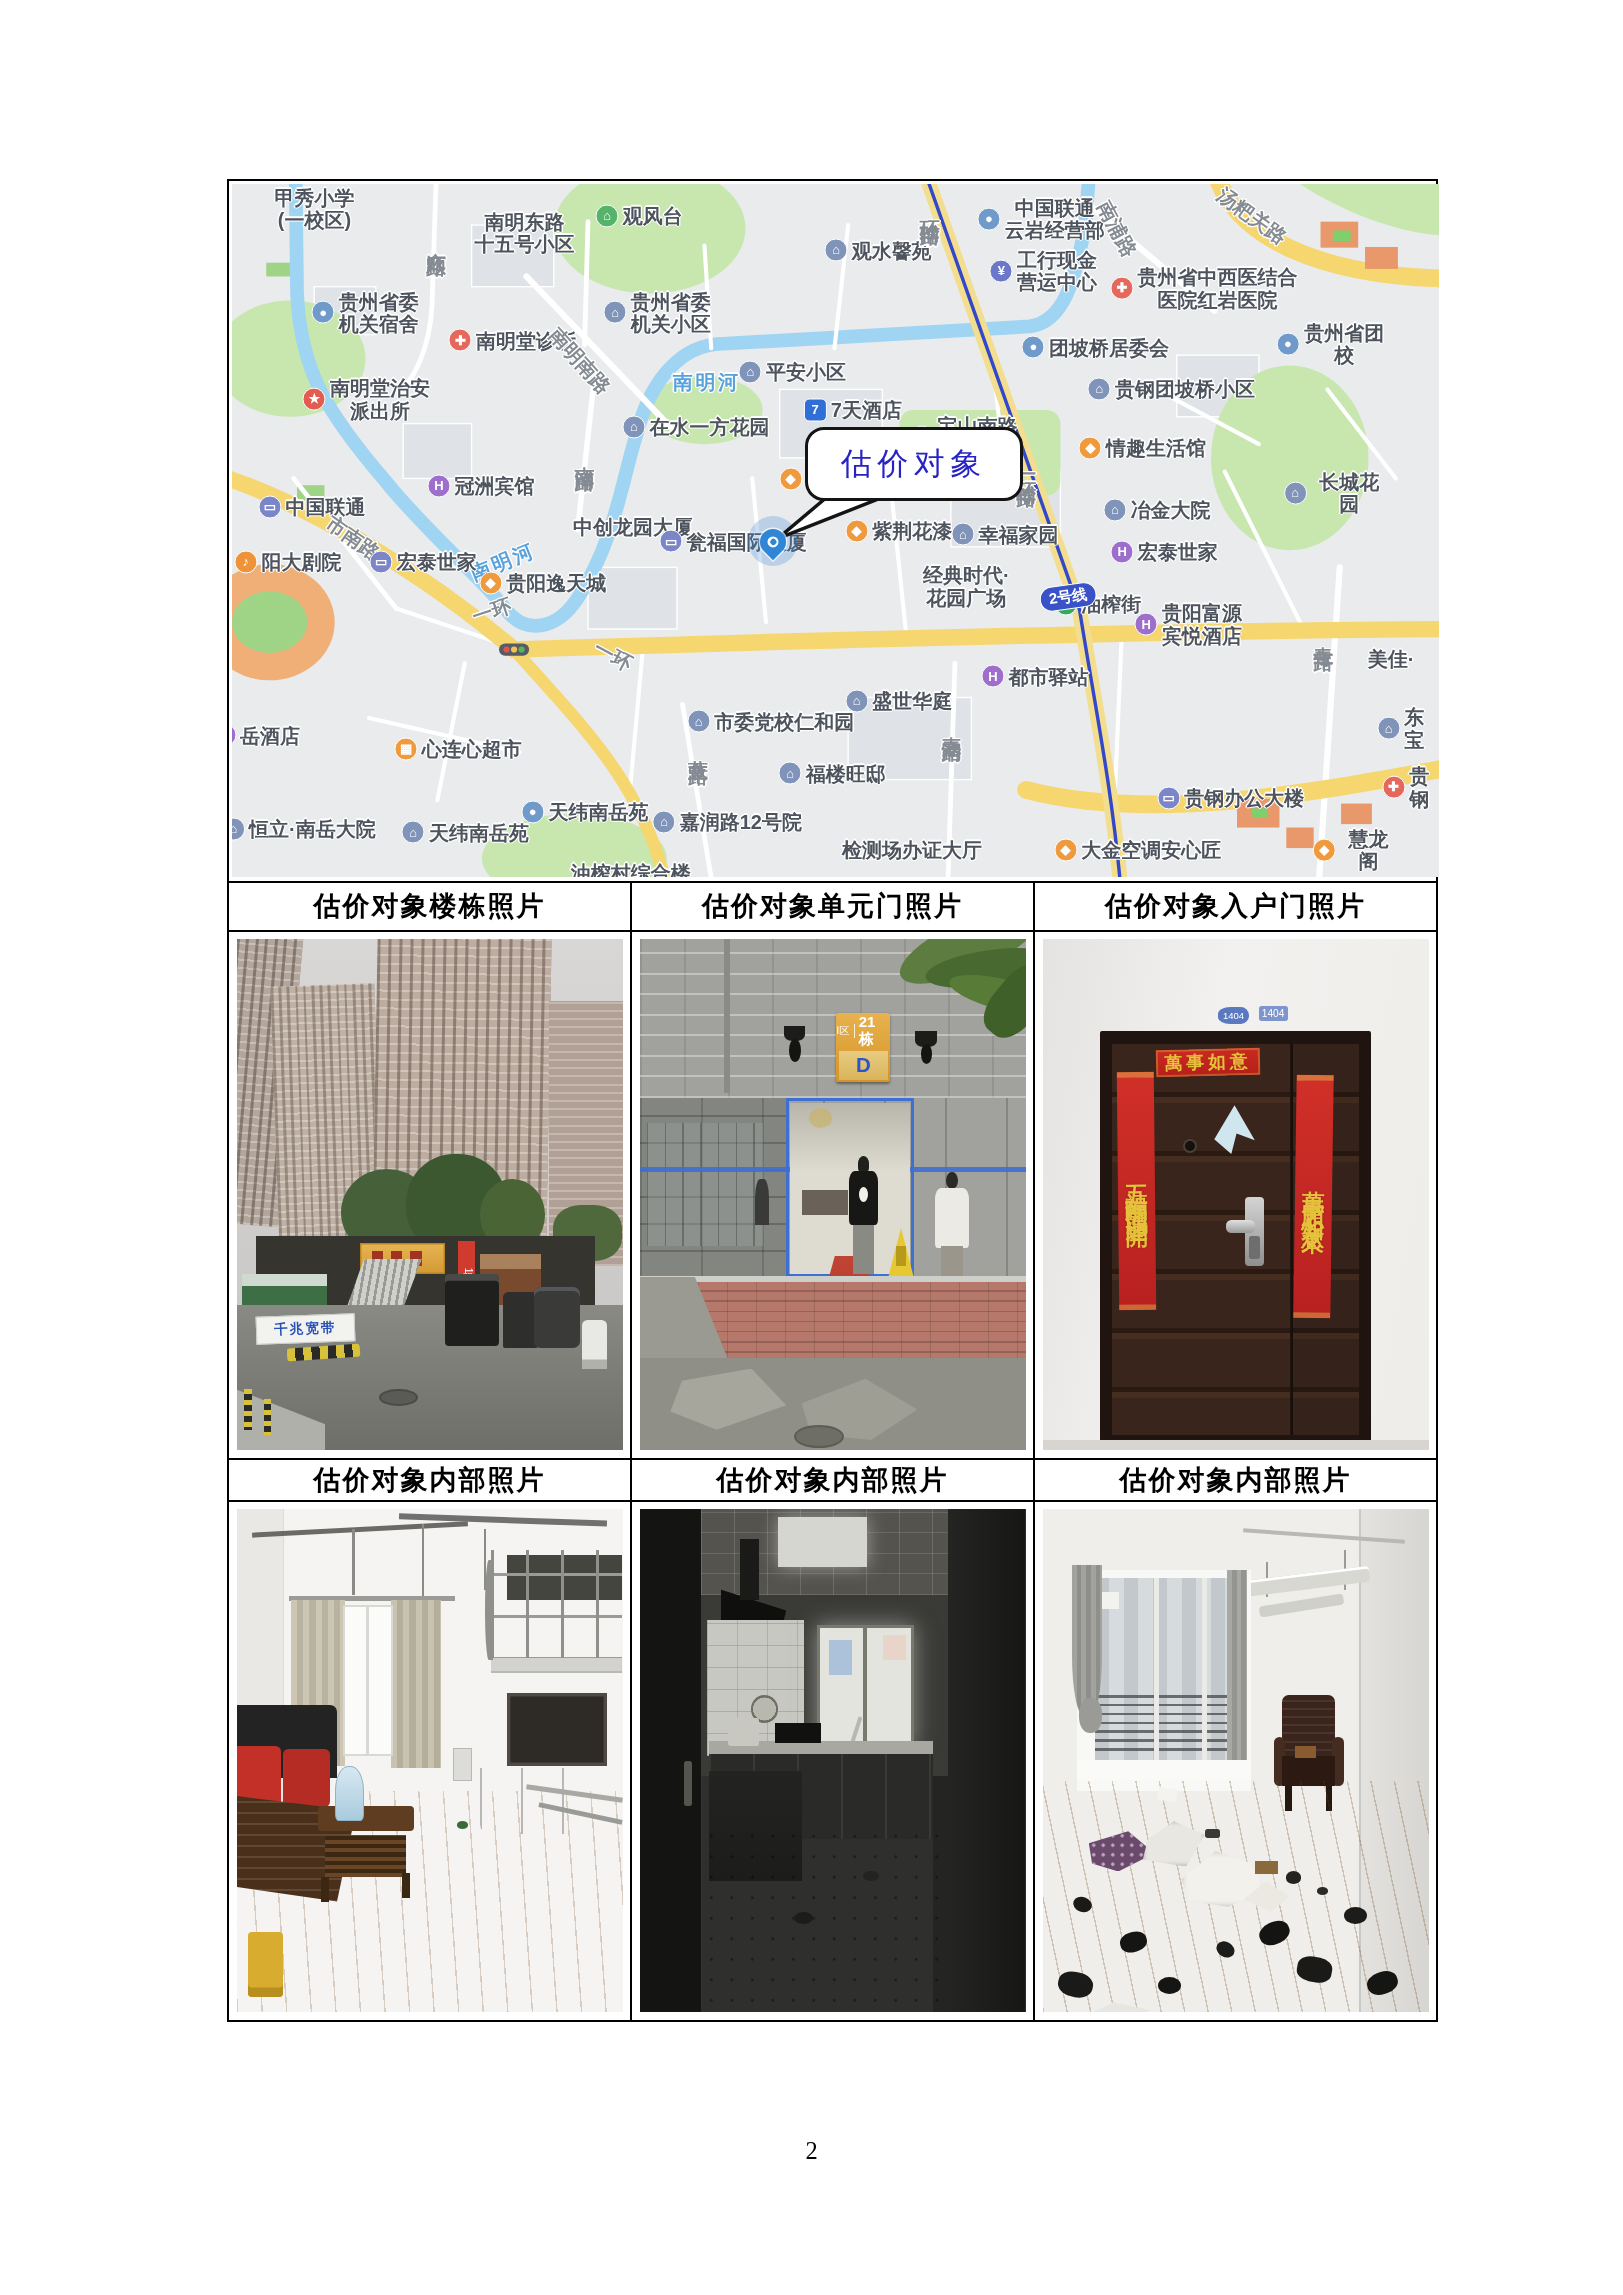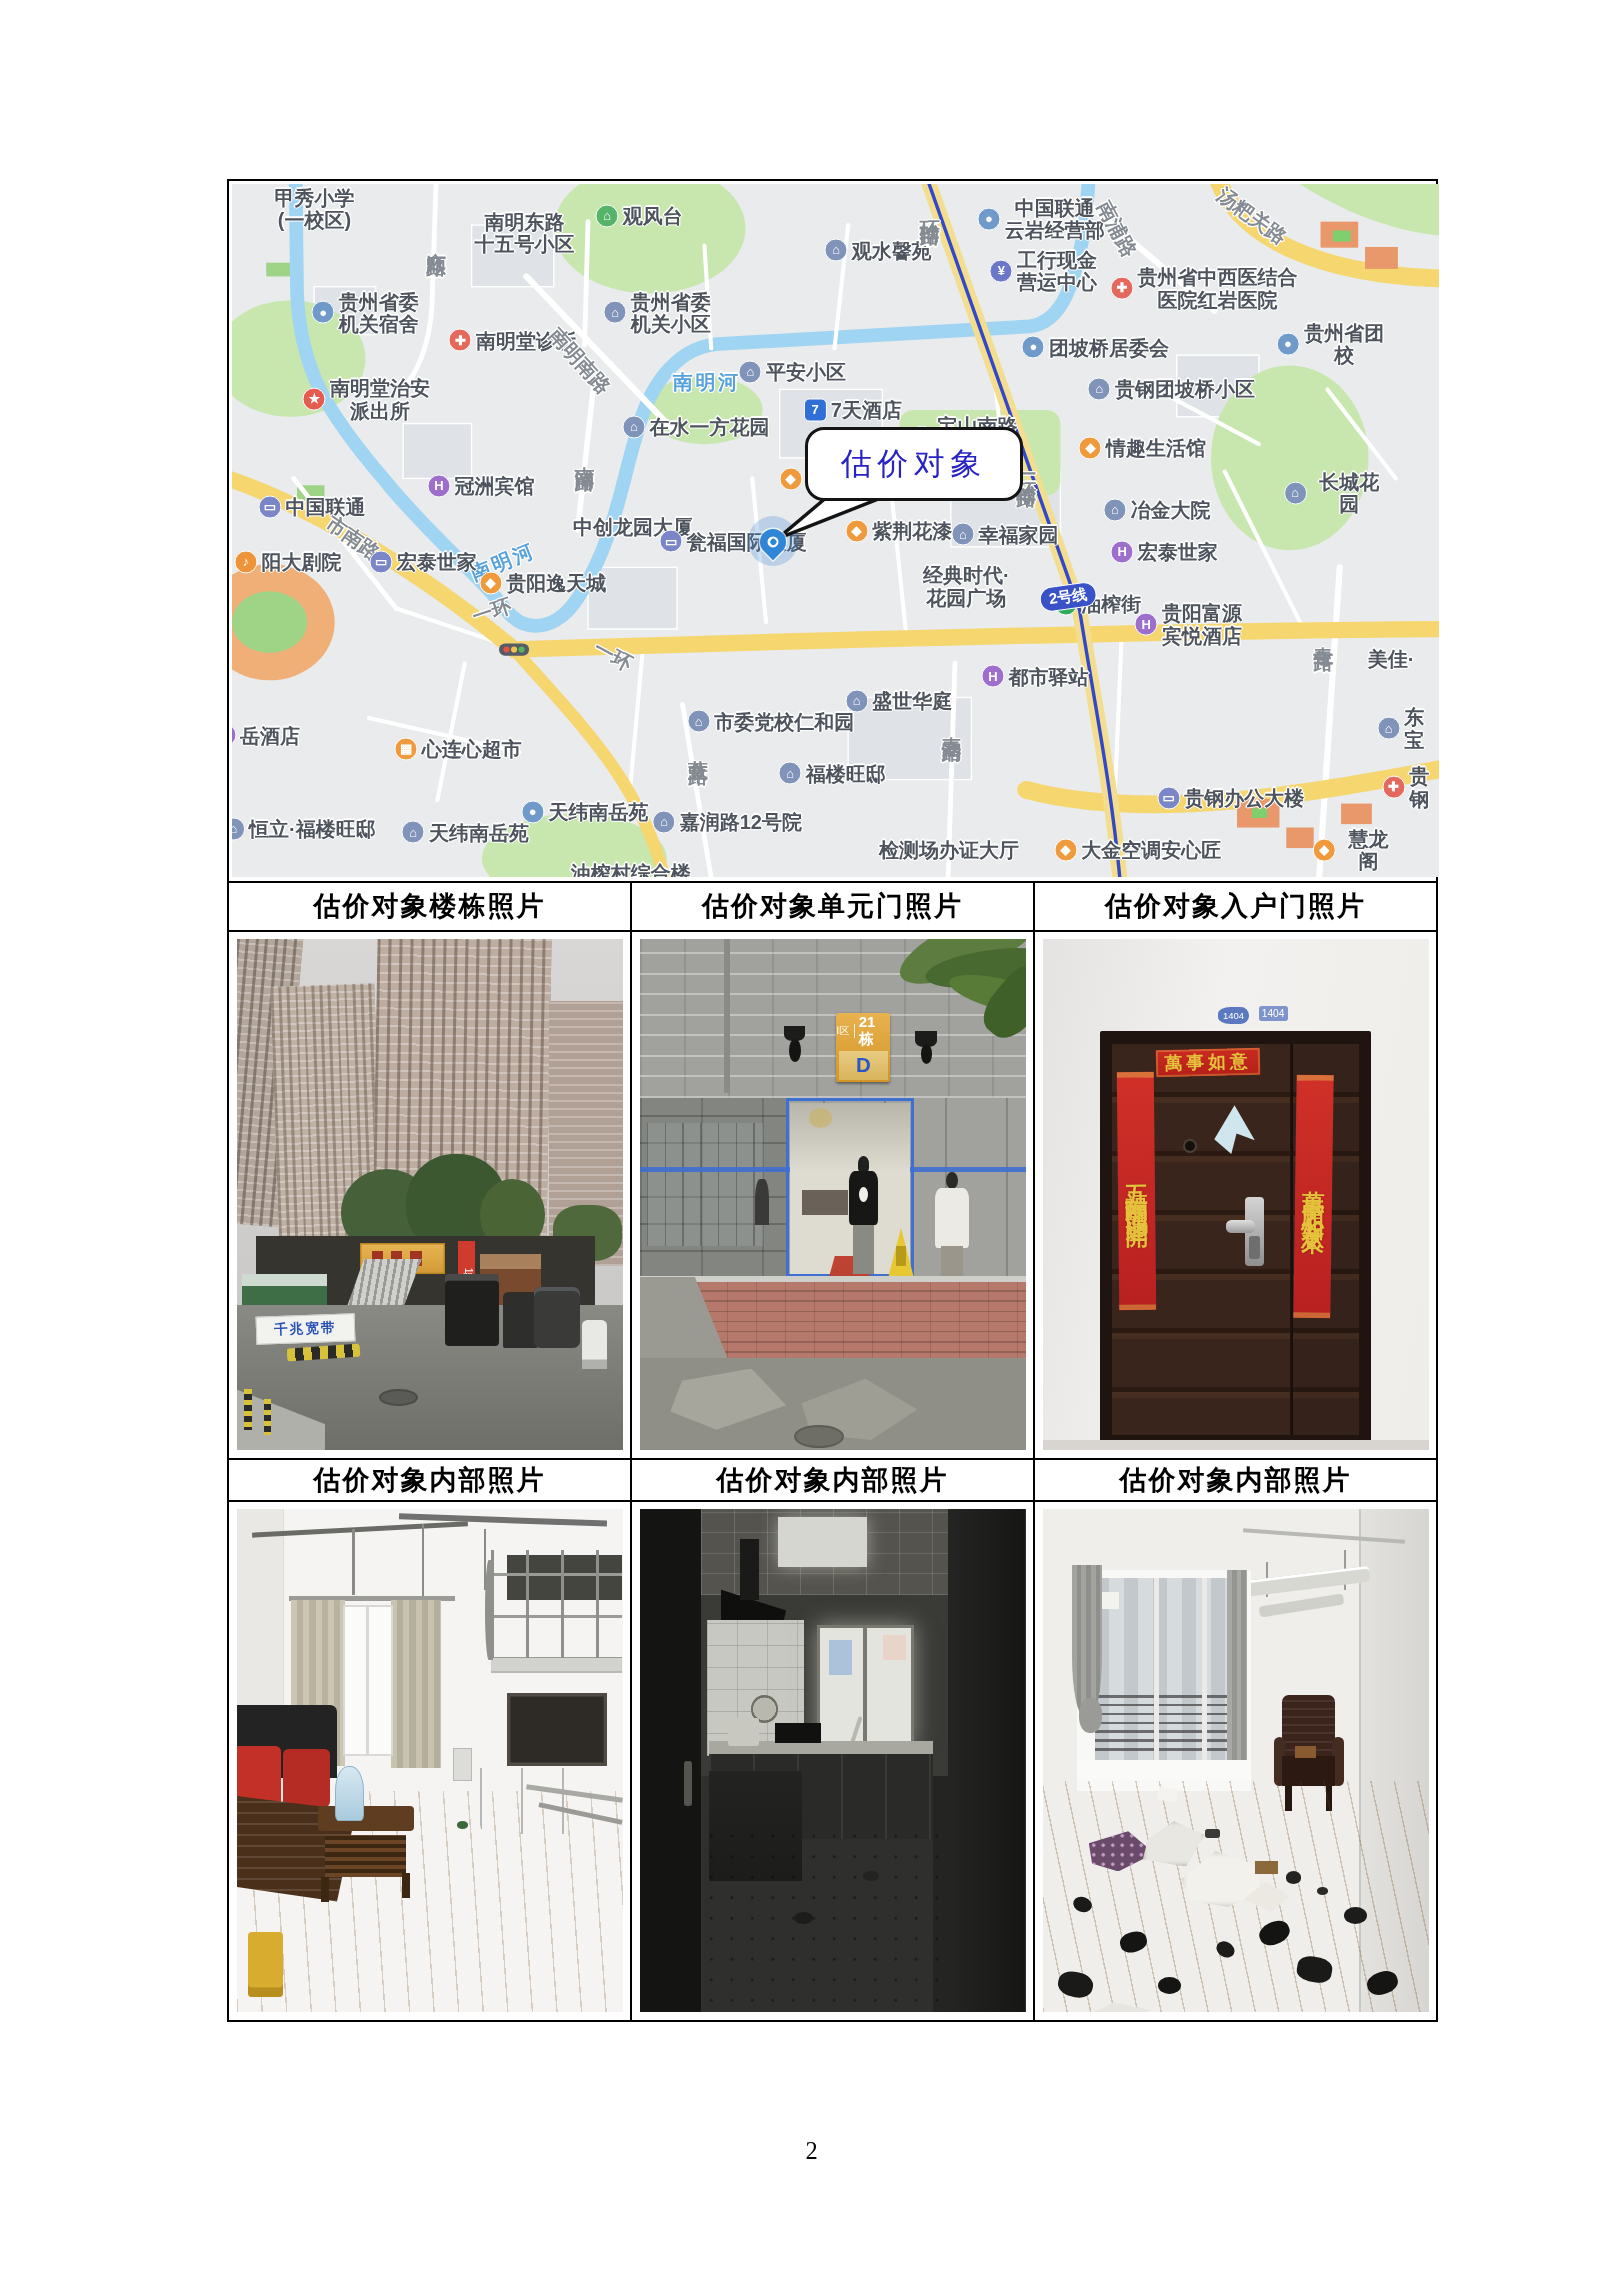--- a/index.html
+++ b/index.html
@@ -209,24 +209,24 @@
             <div class="mlabel" style="left: 96%; top: 68.5%;"><span>美佳·</span></div>
             <div class="mlabel" style="left: 96.8%; top: 78.5%;"><span class="micon" style="background: rgb(128, 147, 184);">⌂</span><span>东宝</span></div>
             <div class="mlabel" style="left: 55.2%; top: 74.5%;"><span class="micon" style="background: rgb(128, 147, 184);">⌂</span><span>盛世华庭</span></div>
             <div class="mlabel road vert" style="left: 59.6%; top: 78%;"><span>嘉润路</span></div>
             <div class="mlabel" style="left: 18.7%; top: 81.5%;"><span class="micon" style="background: rgb(240, 154, 62);">▦</span><span>心连心超市</span></div>
             <div class="mlabel" style="left: 2%; top: 79.5%;"><span class="micon" style="background: rgb(157, 110, 203);">H</span><span>岳酒店</span></div>
             <div class="mlabel" style="left: 44.6%; top: 77.5%;"><span class="micon" style="background: rgb(128, 147, 184);">⌂</span><span>市委党校仁和园</span></div>
             <div class="mlabel road vert" style="left: 38.6%; top: 81.5%;"><span>蓑草路</span></div>
             <div class="mlabel" style="left: 49.7%; top: 85%;"><span class="micon" style="background: rgb(128, 147, 184);">⌂</span><span>福楼旺邸</span></div>
             <div class="mlabel" style="left: 29.2%; top: 90.5%;"><span class="micon" style="background: rgb(111, 154, 201);">●</span><span>天纬南岳苑</span></div>
-            <div class="mlabel" style="left: 5.5%; top: 93%;"><span class="micon" style="background: rgb(128, 147, 184);">⌂</span><span>恒立·福楼旺邸</span></div>
+            <div class="mlabel" style="left: 5.5%; top: 93%;"><span class="micon" style="background: rgb(128, 147, 184);">⌂</span><span>恒立·南岳大院</span></div>
             <div class="mlabel" style="left: 19.3%; top: 93.5%;"><span class="micon" style="background: rgb(128, 147, 184);">⌂</span><span>天纬南岳苑</span></div>
             <div class="mlabel" style="left: 41%; top: 92%;"><span class="micon" style="background: rgb(128, 147, 184);">⌂</span><span>嘉润路12号院</span></div>
-            <div class="mlabel" style="left: 56.3%; top: 96%; margin-left: 37px;"><span>检测场办证大厅</span></div>
+            <div class="mlabel" style="left: 56.3%; top: 96%;"><span>检测场办证大厅</span></div>
             <div class="mlabel" style="left: 75%; top: 96%;"><span class="micon" style="background: rgb(240, 154, 62);">◆</span><span>大金空调安心匠</span></div>
             <div class="mlabel" style="left: 82.7%; top: 88.5%;"><span class="micon" style="background: rgb(123, 134, 200);">▭</span><span>贵钢办公大楼</span></div>
             <div class="mlabel" style="left: 93%; top: 96%;"><span class="micon" style="background: rgb(240, 154, 62);">◆</span><span>慧龙阁</span></div>
             <div class="mlabel" style="left: 97.2%; top: 87%;"><span class="micon" style="background: rgb(228, 104, 92);">✚</span><span>贵钢</span></div>
             <div class="mlabel" style="left: 33%; top: 99.3%;"><span>油榨村综合楼</span></div>
           </div>
 
         <svg id="tail-svg" viewBox="0 0 1763 1014" preserveAspectRatio="none">
           <polygon points="880,448 975,448 797,518" fill="#ffffff" stroke="#141414" stroke-width="5"></polygon>
         </svg>

